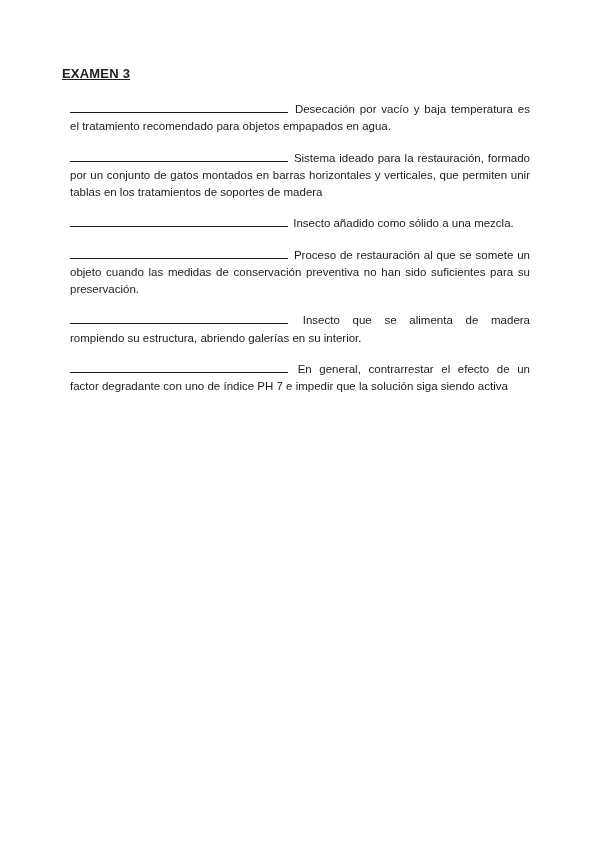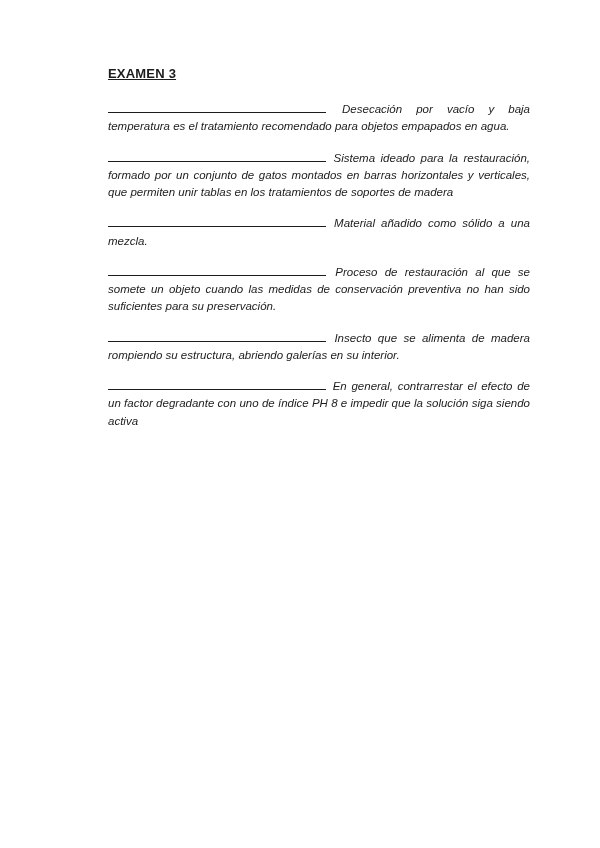--- a/index.html
+++ b/index.html
@@ -5,21 +5,21 @@
   html, body {
     margin: 0;
     padding: 0;
     background: #ffffff;
   }
   .page {
     width: 600px;
     height: 848px;
     box-sizing: border-box;
     background: #ffffff;
-    padding: 66px 70px 40px 108px;
+    padding: 66px 70px 40px 62px;
     font-family: "Liberation Sans", "DejaVu Sans", sans-serif;
     color: #1c1c1c;
     overflow: hidden;
   }
   .doc-title {
     font-size: 13px;
     font-weight: bold;
     text-decoration: underline;
     margin: 0 0 20px 0;
     letter-spacing: 0.2px;
@@ -27,23 +27,22 @@
   .word-bank {
     font-size: 11.5px;
     font-weight: bold;
     line-height: 1.5;
     margin: 0 0 20px 0;
     text-align: left;
   }
   .item {
     font-size: 11.5px;
     line-height: 1.5;
-    margin: 0 0 14px 0;
+    margin: 0 0 14px 8px;
     text-align: justify;
-    font-style: italic;
   }
   .blank {
     display: inline-block;
     width: 218px;
     height: 11px;
     border-bottom: 1.2px solid #1c1c1c;
     vertical-align: baseline;
     margin-right: 2px;
   }
 </style>
@@ -53,24 +52,24 @@
 <div class="page">
 
   <h1 class="doc-title">EXAMEN 3</h1>
 
 
   <p class="item"><span class="blank"></span> <span>Desecación por vacío y baja temperatura es el tratamiento recomendado para objetos empapados en agua.</span></p>
 
 
   <p class="item"><span class="blank"></span> <span>Sistema ideado para la restauración, formado por un conjunto de gatos montados en barras horizontales y verticales, que permiten unir tablas en los tratamientos de soportes de madera</span></p>
 
-  <p class="item"><span class="blank"></span> <span>Material añadido como sólido a una mezcla.</span></p>
+  <p class="item"><span class="blank"></span> <span>Insecto añadido como sólido a una mezcla.</span></p>
 
 
   <p class="item"><span class="blank"></span> <span>Proceso de restauración al que se somete un objeto cuando las medidas de conservación preventiva no han sido suficientes para su preservación.</span></p>
 
   <p class="item"><span class="blank"></span> <span>Insecto que se alimenta de madera rompiendo su estructura, abriendo galerías en su interior.</span></p>
 
 
-  <p class="item"><span class="blank"></span> <span>En general, contrarrestar el efecto de un factor degradante con uno de índice PH 8 e impedir que la solución siga siendo activa</span></p>
+  <p class="item"><span class="blank"></span> <span>En general, contrarrestar el efecto de un factor degradante con uno de índice PH 7 e impedir que la solución siga siendo activa</span></p>
 
 
 </div>
 
 </body></html>

